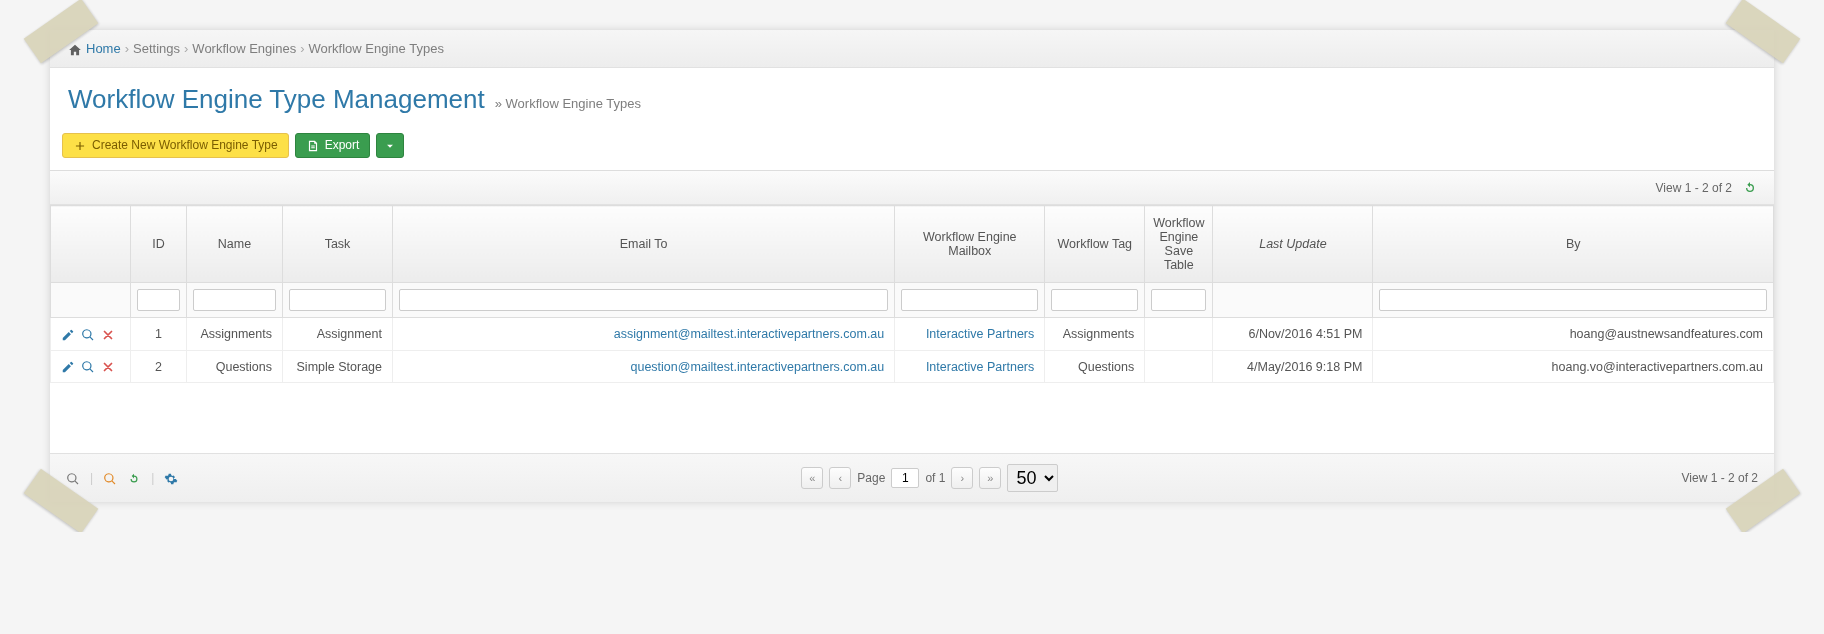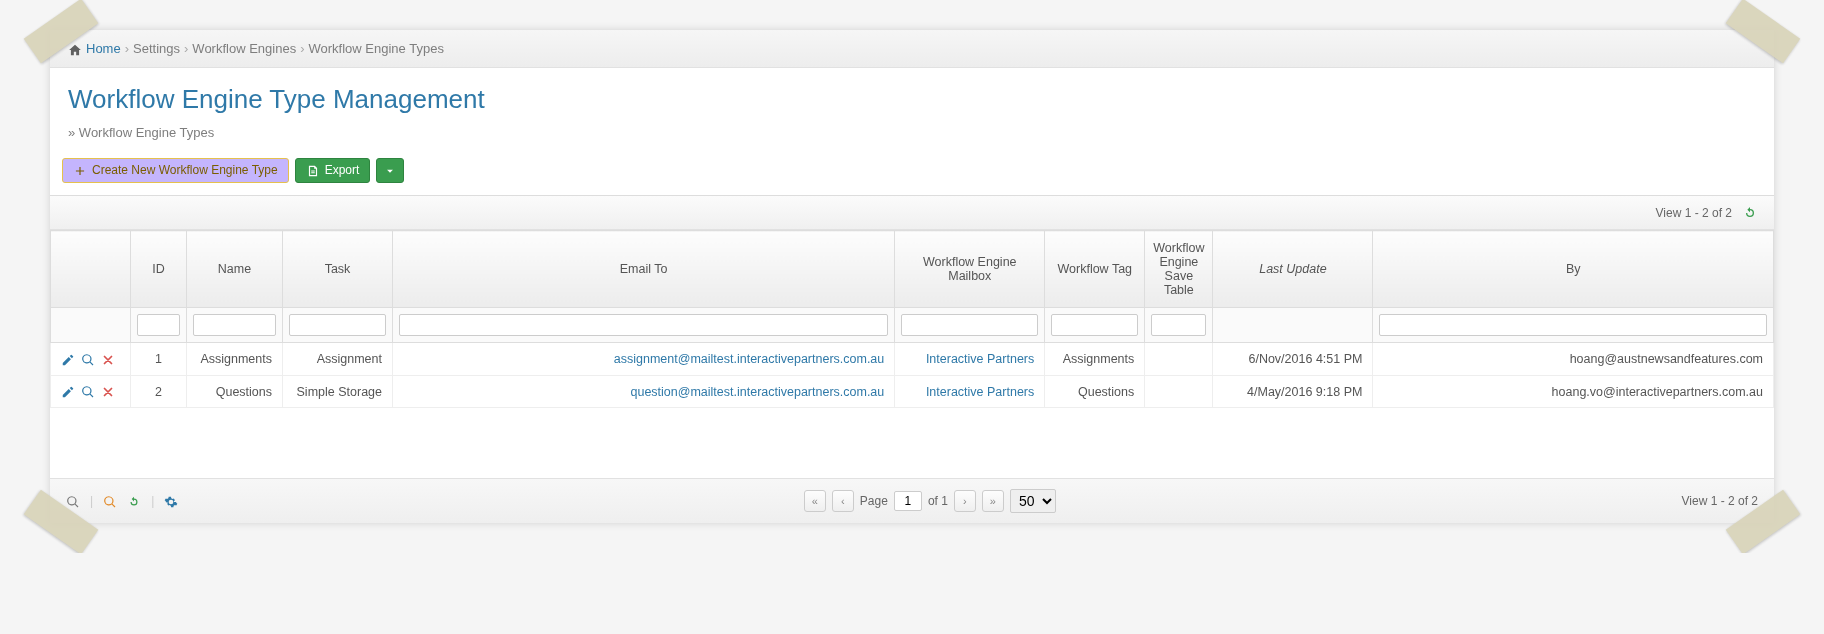--- a/index.html
+++ b/index.html
@@ -42,21 +42,20 @@
   }
   .breadcrumb a { color: #2f79a8; text-decoration: none; }
   .breadcrumb .sep { color: #aaa; }
   .breadcrumb .home-icon { color: #606060; font-size: 15px; }
 
   .page-title-row {
     padding: 16px 18px 18px 18px;
     display: flex;
     align-items: baseline;
     gap: 10px;
-    flex-direction: column;
   }
   .page-title {
     font-size: 26px;
     font-weight: 300;
     color: #2f79a8;
   }
   .page-subpath { color: #7e7e7e; font-size: 13px; }
 
   .toolbar {
     padding: 0 18px 12px 12px;
@@ -69,21 +68,21 @@
     display: inline-flex;
     align-items: center;
     gap: 5px;
     font-size: 12px;
     padding: 4px 10px;
     border-radius: 3px;
     border: 1px solid transparent;
     cursor: pointer;
   }
   .btn-warning {
-    background: #c4b5fd;
+    background: #fde047;
     border-color: #e6c14d;
     color: #7a5d00;
   }
   .btn-success {
     background: #3a9d4f;
     border-color: #2e843f;
     color: #fff;
   }
   .btn-split { padding: 4px 6px; border-left: 1px solid #2e843f; }
 
@@ -176,21 +175,21 @@
     color: #888; cursor: pointer; font-size: 11px;
   }
   .pager-center .pg-label { color: #666; }
   .pager-center input.pg-input {
     width: 28px; text-align: center;
     border: 1px solid #ccc; border-radius: 2px;
     padding: 2px 0; font-size: 12px;
   }
   .pager-center select {
     border: 1px solid #ccc; border-radius: 2px;
-    padding: 2px 4px; font-size: 14px;
+    padding: 2px 4px; font-size: 18px;
   }
   .pager-right { color: #666; }
 
   .col-actions { width: 80px; }
   .col-id { width: 56px; }
   .col-name { width: 96px; }
   .col-task { width: 110px; }
   .col-mailbox { width: 150px; }
   .col-tag { width: 100px; }
   .col-save { width: 60px; }

